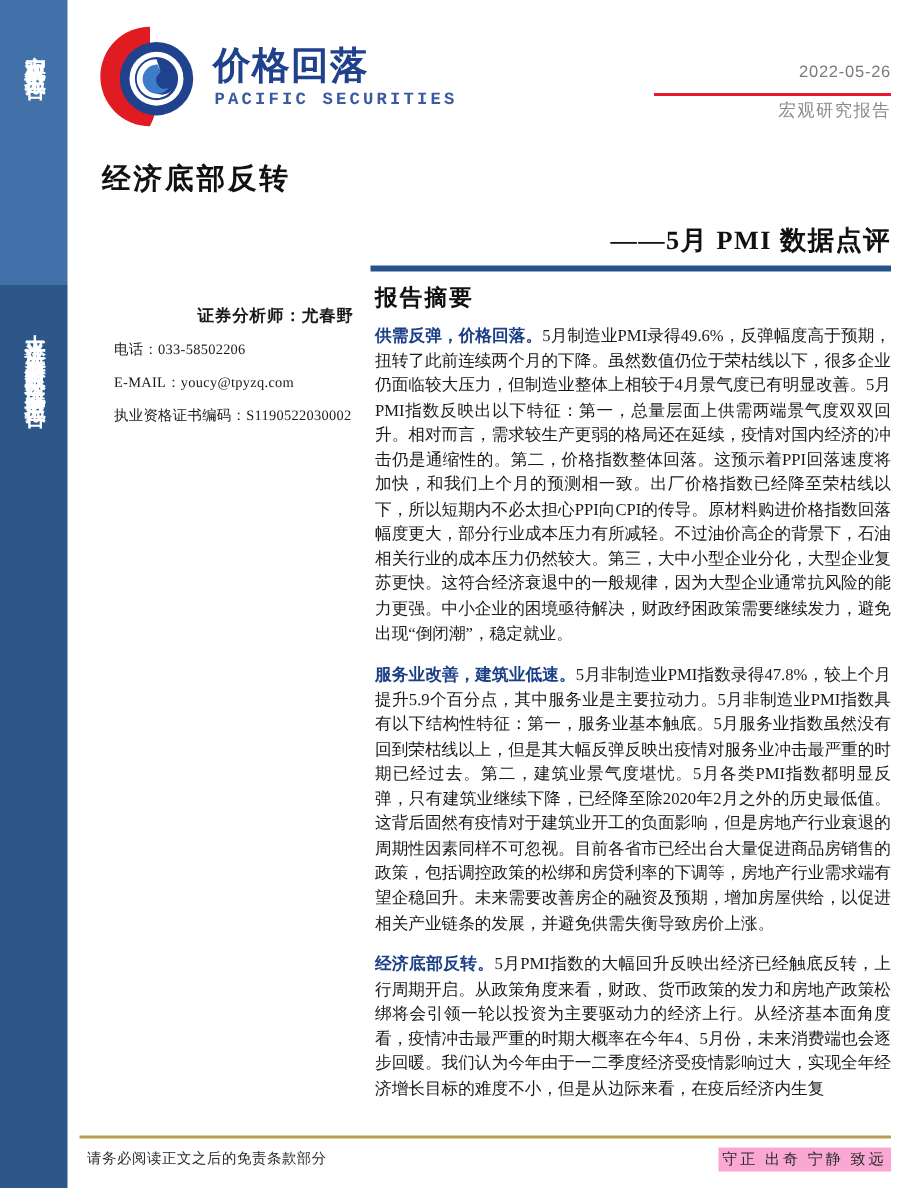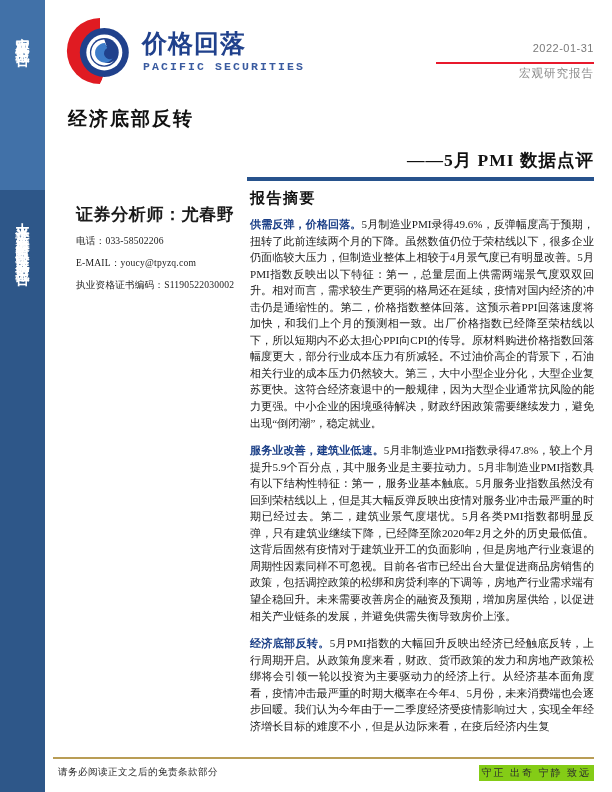--- a/index.html
+++ b/index.html
@@ -161,25 +161,26 @@
 
   
   .analyst {
     position: absolute;
     left: 76px;
     top: 203px;
     width: 160px;
     color: #1a1a1a;
   }
   .analyst-name {
-    font-size: 17px;
+    font-size: 11px;
     font-weight: bold;
     letter-spacing: 0.6px;
     margin-bottom: 9px;
     white-space: nowrap;
+    text-align: right;
   }
   .analyst-row {
     font-size: 9.6px;
     letter-spacing: 0.2px;
     margin-bottom: 9px;
     white-space: nowrap;
   }
 
   
   .summary-head {
@@ -234,21 +235,21 @@
     white-space: nowrap;
   }
   .footer-right {
     position: absolute;
     right: 18px;
     top: 765px;
     font-family: "Liberation Serif", "DejaVu Serif", serif;
     font-size: 10px;
     color: #2a2a2a;
     letter-spacing: 2px;
-    background: #84cc16;
+    background: #f9a8d4;
     padding: 1px 3px;
     white-space: nowrap;
   }
 </style>
 </head>
 <body>
 
 <div class="sidebar">
   <div class="sidebar-top"></div>
   <div class="sidebar-bottom"></div>
@@ -265,21 +266,21 @@
       <circle cx="56" cy="52" r="25" fill="#ffffff"></circle>
       <circle cx="56" cy="52" r="20" fill="#20418c"></circle>
       <path d="M56 34 a18 18 0 1 0 14 29 a12 12 0 1 1 -11 -20 z" fill="#ffffff"></path>
       <path d="M57 39 a13.5 13.5 0 1 0 10.5 21.5 a8 8 0 1 1 -7.5 -14.5 z" fill="#3d7cc9"></path>
     </svg>
   </div>
   <div class="brand-cn">价格回落</div>
   <div class="brand-en">PACIFIC SECURITIES</div>
 </div>
 
-<div class="date-line">2022-01-31</div>
+<div class="date-line">2022-05-26</div>
 <div class="red-rule"></div>
 <div class="report-kind">宏观研究报告</div>
 
 <div class="doc-title">经济底部反转</div>
 <div class="doc-subtitle">——5月 PMI 数据点评</div>
 <div class="blue-bar"></div>
 
 <div class="analyst">
   <div class="analyst-name">证券分析师：尤春野</div>
   <div class="analyst-row">电话：033-58502206</div>

